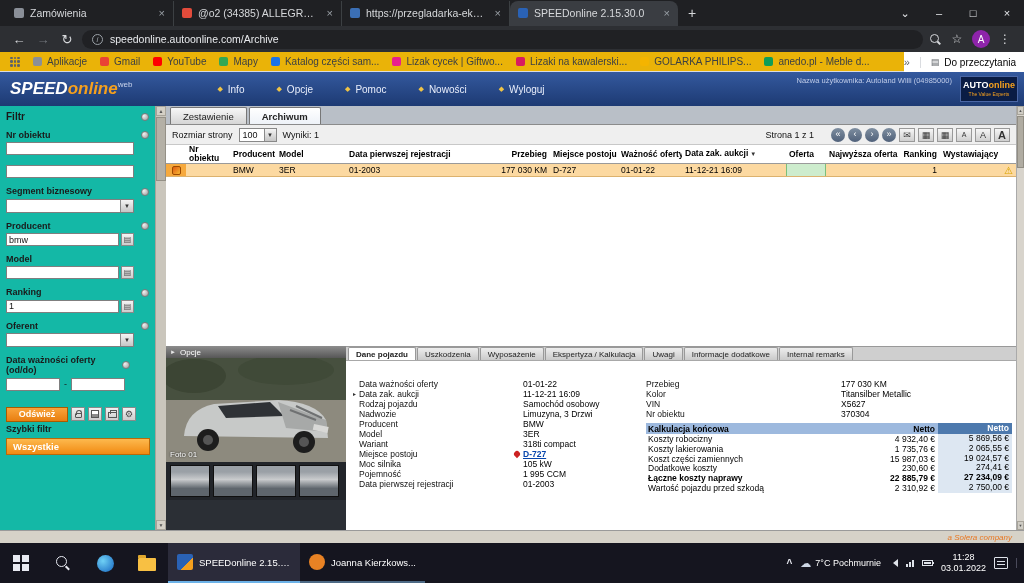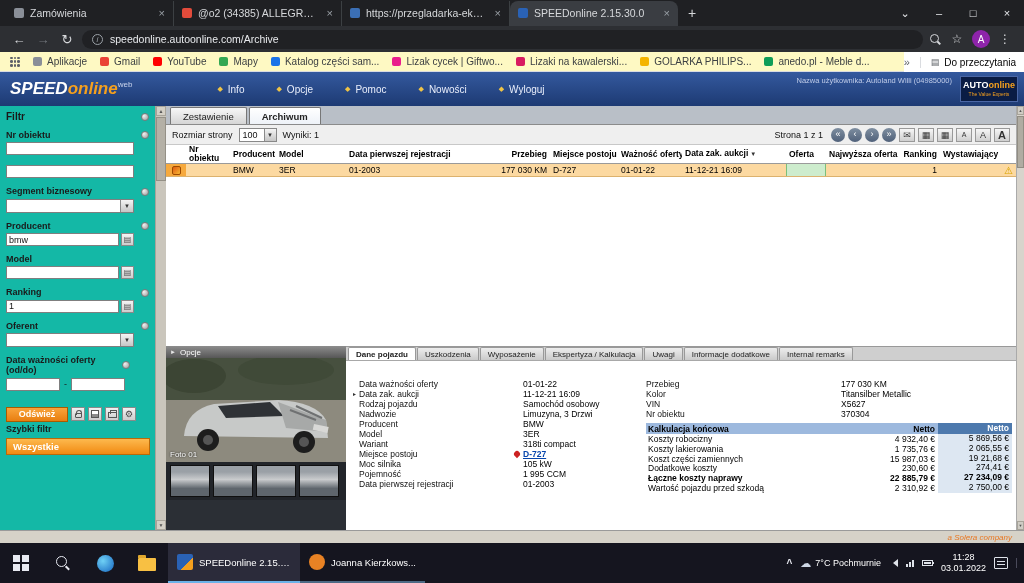--- a/index.html
+++ b/index.html
@@ -26,21 +26,21 @@
 .nav-ico.dim{color:#71757b}
 .addr{flex:1;height:19px;background:#202124;border-radius:10px;display:flex;align-items:center;gap:7px;padding:0 10px;color:#e8eaed;font-size:10.5px}
 .info-i{width:11px;height:11px;border-radius:50%;border:1px solid #9aa0a6;color:#9aa0a6;font-size:8px;line-height:9px;text-align:center;font-style:italic;flex:none}
 .mag{position:relative;width:13px;height:13px}
 .mag::before{content:"";position:absolute;width:7px;height:7px;border:1.5px solid #d6d8db;border-radius:50%;left:1px;top:1px}
 .mag::after{content:"";position:absolute;width:4px;height:1.5px;background:#d6d8db;transform:rotate(45deg);left:8px;top:9px}
 .tool-ico{width:18px;text-align:center;color:#d6d8db;font-size:12px}
 .avatar{width:18px;height:18px;border-radius:50%;background:#8e24aa;color:#fff;font-size:10px;display:flex;align-items:center;justify-content:center;flex:none}
 
 
-.bookmarks{position:absolute;top:52px;height:20px;left:0;right:0;background:#fef9c3;display:flex;align-items:center;gap:13px;padding:0 10px;font-size:10px;color:#3c4043;border-bottom:1px solid #dadce0}
+.bookmarks{position:absolute;top:52px;height:20px;left:0;right:0;background:#eab308;display:flex;align-items:center;gap:13px;padding:0 10px;font-size:10px;color:#3c4043;border-bottom:1px solid #dadce0}
 .apps-grid{width:10px;height:10px;display:grid;grid-template-columns:repeat(3,1fr);gap:1px;flex:none}
 .apps-grid i{background:#5f6368;border-radius:50%}
 .bm{display:flex;align-items:center;gap:5px;white-space:nowrap}
 .bm-ico{width:9px;height:9px;border-radius:2px;flex:none}
 .overflow-ch{color:#5f6368;font-size:11px}
 .reading{margin-left:auto;display:flex;align-items:center;gap:5px;border-left:1px solid #dadce0;padding-left:10px;white-space:nowrap}
 .reading .ric{color:#5f6368;font-size:9px}
 
 
 .app-header{position:absolute;top:72px;height:34px;left:0;right:0;background:linear-gradient(#34599e,#1d3a73);display:flex;align-items:center;padding:0 10px;color:#fff}
@@ -449,21 +449,21 @@
       <div class="mtab active">Archiwum</div>
     </div>
     <div class="list-toolbar">
       <span>Rozmiar strony</span>
       <div class="psel">
         <span>100</span>
         <span class="arr">▼</span>
       </div>
       <span>Wyniki: 1</span>
       <div class="right-tools">
-        <span style="margin-right:5px">Strona 1 z 1</span>
+        <span style="margin-right:14px">Strona 1 z 1</span>
         <span class="pgc">«</span>
         <span class="pgc">‹</span>
         <span class="pgc">›</span>
         <span class="pgc">»</span>
         <span class="sq">✉</span>
         <span class="sq">▦</span>
         <span class="sq">▦</span>
         <span class="sq a1">A</span>
         <span class="sq a2">A</span>
         <span class="sq a3">A</span>
@@ -675,21 +675,21 @@
 
                 <div class="crow">
                   <span class="clabel">Koszty lakierowania</span>
                   <span class="cnetto">1 735,76 €</span>
                   <span class="cbrutto">2 065,55 €</span>
                 </div>
 
                 <div class="crow">
                   <span class="clabel">Koszt części zamiennych</span>
                   <span class="cnetto">15 987,03 €</span>
-                  <span class="cbrutto">19 21,68 €</span>
+                  <span class="cbrutto">19 024,57 €</span>
                 </div>
 
                 <div class="crow">
                   <span class="clabel">Dodatkowe koszty</span>
                   <span class="cnetto">230,60 €</span>
                   <span class="cbrutto">274,41 €</span>
                 </div>
 
                 <div class="crow total">
                   <span class="clabel">Łączne koszty naprawy</span>

